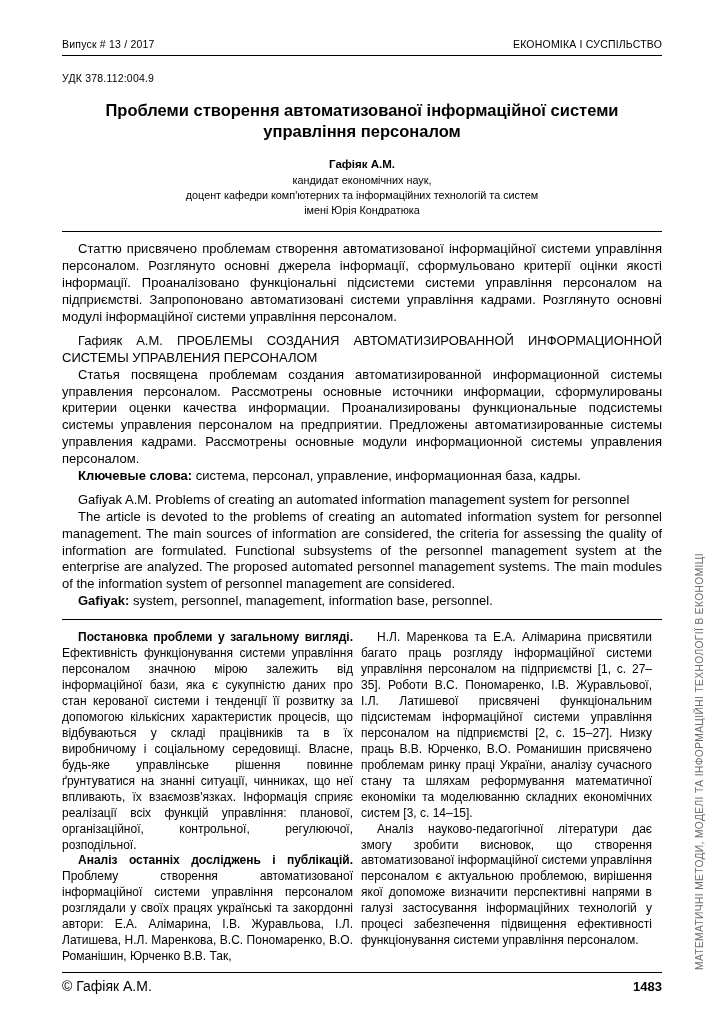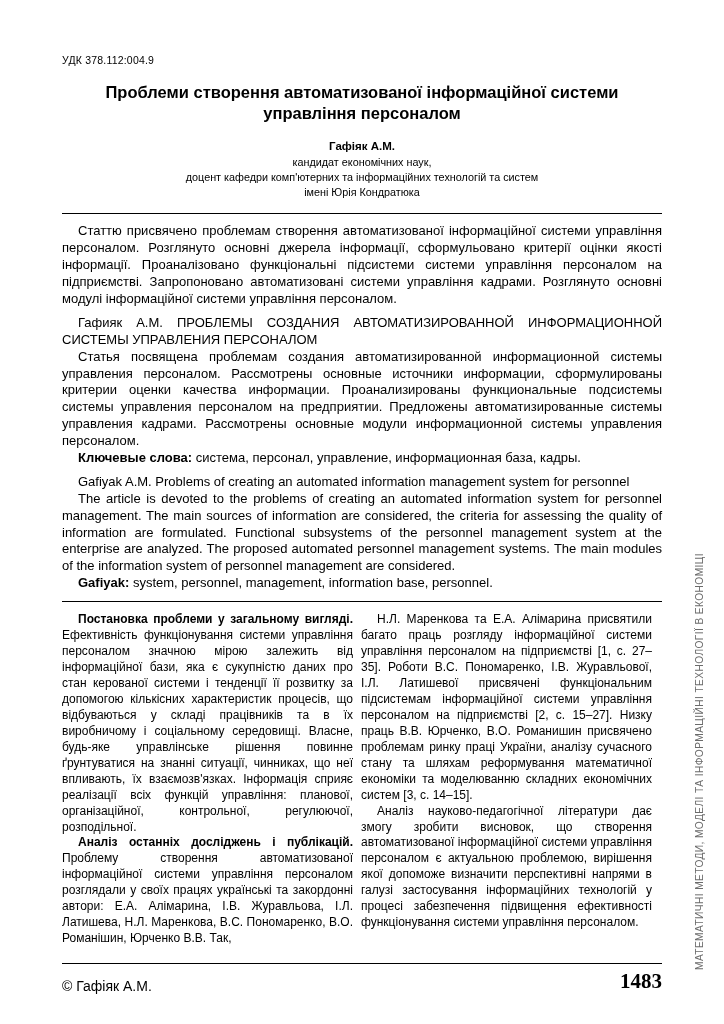--- a/index.html
+++ b/index.html
@@ -129,27 +129,31 @@
     left: 62px;
     right: 62px;
     bottom: 30px;
     display: flex;
     justify-content: space-between;
     align-items: flex-end;
     border-top: 1px solid #000;
     padding-top: 5px;
   }
   .footer .copy { font-size: 14px; }
-  .footer .pageno { font-size: 21px; font-weight: bold; font-family: Liberation Serif, serif; }
+  .footer .pageno { font-size: 13px; font-weight: bold; }
 </style>
 </head>
 <body>
 
 <div class="page">
 
+  <div class="running-head">
+    <div class="left">Випуск # 13 / 2017</div>
+    <div class="right">ЕКОНОМІКА І СУСПІЛЬСТВО</div>
+  </div>
 
   <div class="udc">УДК 378.112:004.9</div>
 
   <div class="article-title">Проблеми створення автоматизованої інформаційної системи управління персоналом</div>
 
   <div class="author-block">
     <div class="author-name">Гафіяк А.М.</div>
     <div>кандидат економічних наук,</div>
     <div>доцент кафедри комп'ютерних та інформаційних технологій та систем</div>
     <div>імені Юрія Кондратюка</div>

